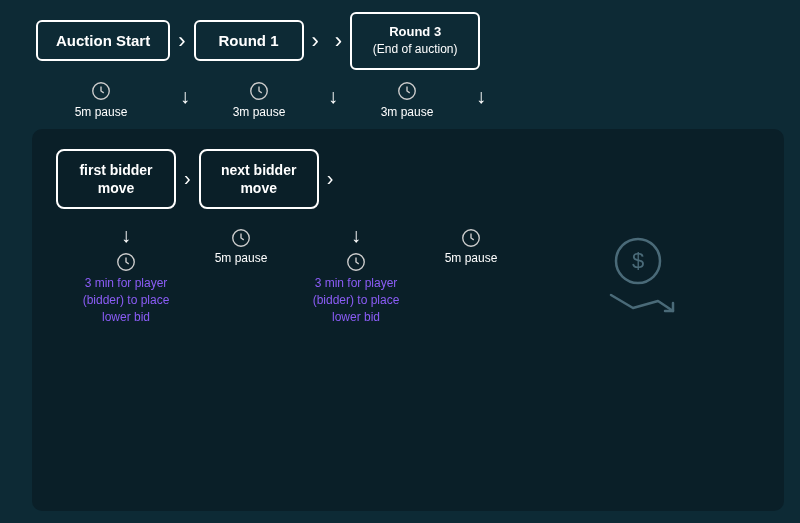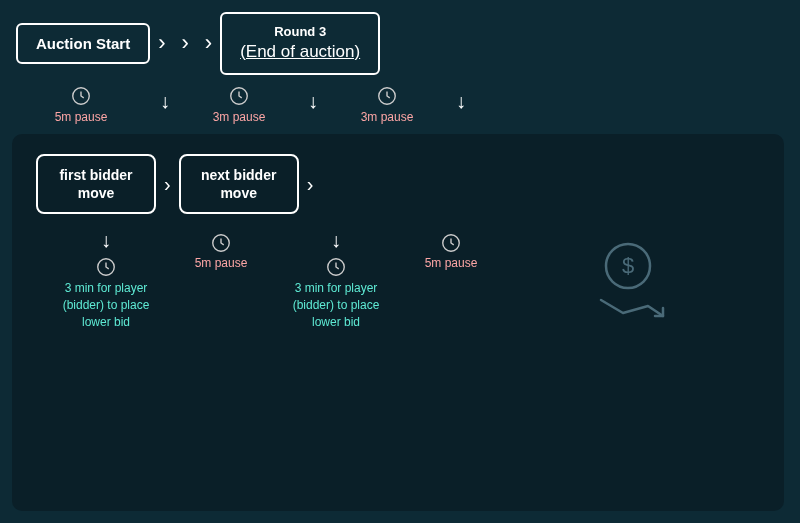--- a/index.html
+++ b/index.html
@@ -11,21 +11,21 @@
       font-family: 'Segoe UI', Arial, sans-serif;
       color: #fff;
       overflow: hidden;
     }
 
     .main-wrapper {
       width: 800px;
       height: 523px;
       display: flex;
       flex-direction: column;
-      padding: 12px 16px 12px 12px;
+      padding: 12px 16px 12px 32px;
       gap: 10px;
     }
 
     
     .top-section {
       display: flex;
       align-items: center;
       gap: 0;
       padding: 0 4px;
     }
@@ -62,21 +62,21 @@
     
     .pause-row {
       display: flex;
       align-items: flex-start;
       padding: 0 4px;
       gap: 0;
     }
 
     .pause-label {
       font-size: 12px;
-      color: #fca5a5;
+      color: #ffffff;
     }
 
     .down-arrow {
       font-size: 20px;
       color: #fff;
       line-height: 1;
     }
 
     
     .bottom-section {
@@ -116,21 +116,21 @@
     }
 
     
     .details-row {
       display: flex;
       gap: 0;
     }
 
     .detail-text {
       font-size: 12px;
-      color: #5eead4;
+      color: #8b5cf6;
       text-align: center;
       line-height: 1.4;
       max-width: 110px;
     }
 
     .money-icon-area {
       display: flex;
       align-items: center;
       justify-content: center;
       flex: 1;
@@ -149,27 +149,28 @@
 <body>
 
 <div class="main-wrapper">
 
   <div class="top-section">
 
     <div class="stage-box auction-start">Auction Start</div>
 
     <span class="arrow-right">›</span>
 
+    <div class="stage-box">Round 1</div>
 
     <span class="arrow-right">›</span>
 
 
     <span class="arrow-right">›</span>
 
-    <div class="stage-box round3">Round 3<br><span style="font-weight:400;font-size:17px;text-decoration:underline;">(End of auction)</span></div>
+    <div class="stage-box round3">Round 3<br><span style="font-weight:400;font-size:12px;">(End of auction)</span></div>
   </div>
 
   <div class="pause-row">
 
     <div style="width:130px; display:flex; flex-direction:column; align-items:center; gap:3px;">
       <svg class="clock" viewBox="0 0 24 24">
         <circle cx="12" cy="12" r="9"></circle>
         <polyline points="12,7 12,12 15,14"></polyline>
       </svg>
       <span class="pause-label">5m pause</span>

